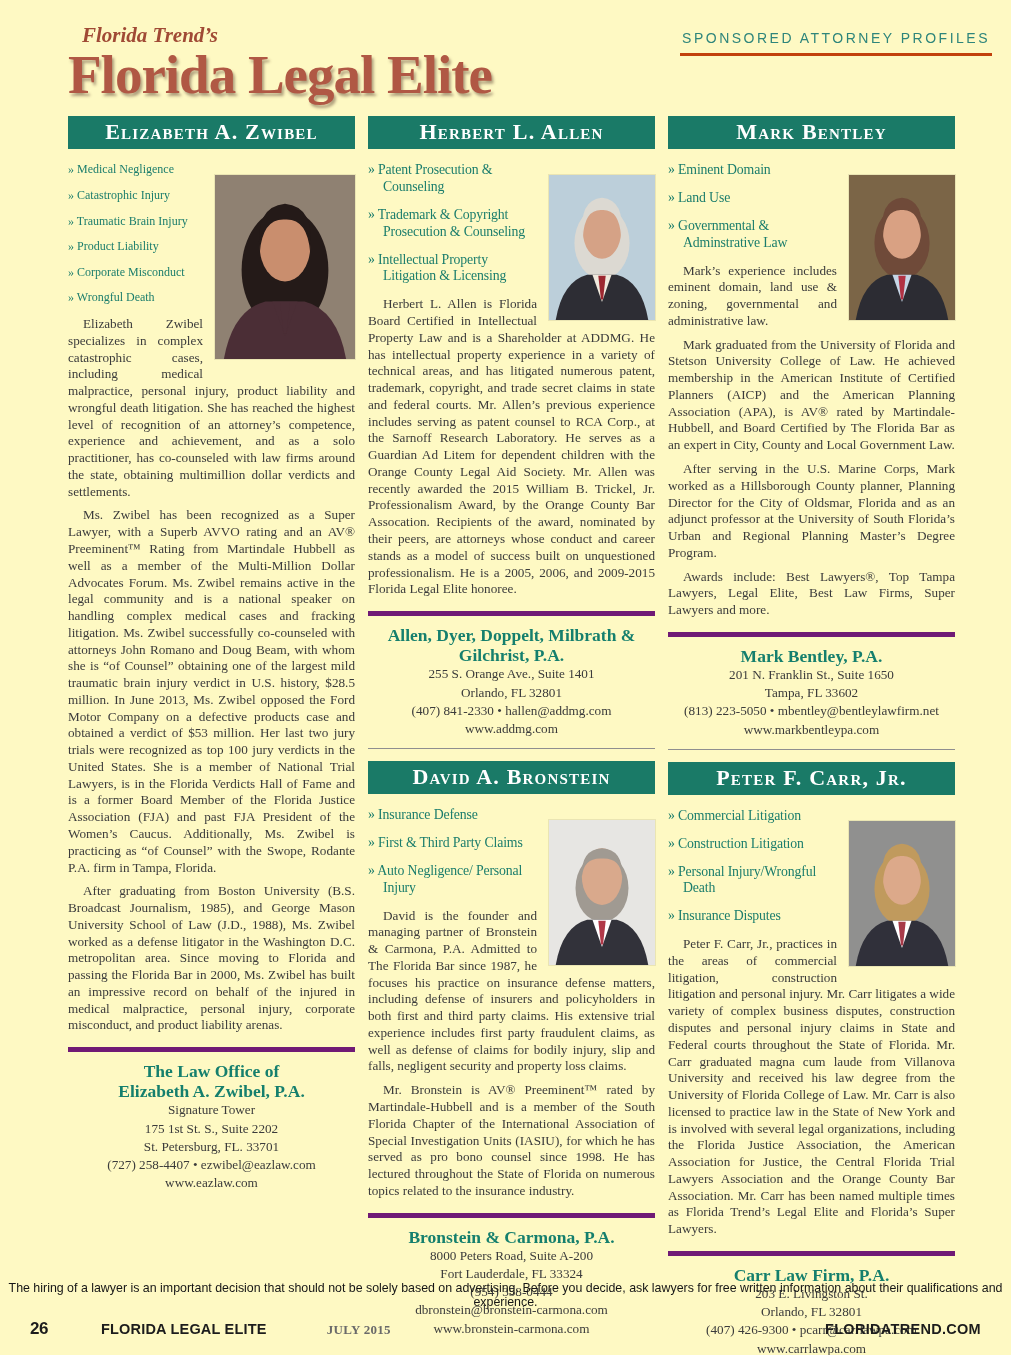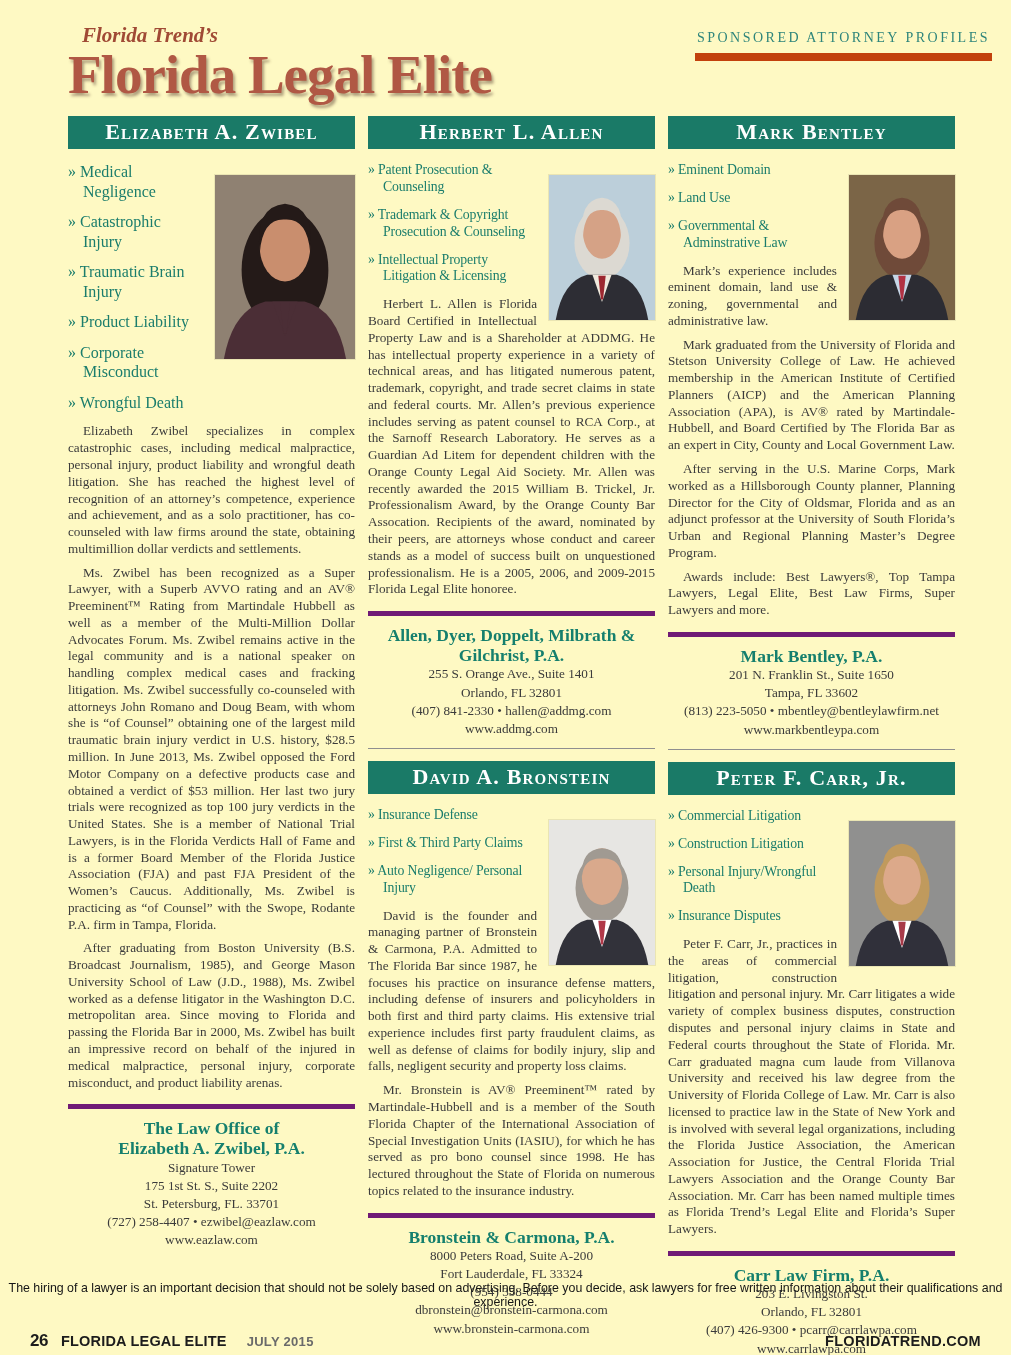--- a/index.html
+++ b/index.html
@@ -4,22 +4,22 @@
 <style>
   html,body{margin:0;padding:0;background:#fff;}
   .page{position:relative;width:1011px;height:1355px;background:#fef9c3;overflow:hidden;
         font-family:"Liberation Serif",serif;}
 
   
   .masthead{padding:24px 0 0 68px;}
   .kicker{font-style:italic;font-weight:bold;font-size:21px;color:#a04a35;margin-left:14px;line-height:1.1;}
   .big-title{font-weight:bold;font-size:55px;color:#b05844;line-height:1.02;letter-spacing:-1px;
              text-shadow:2px 3px 3px rgba(80,50,40,0.45);}
-  .sponsored{position:absolute;top:30px;right:19px;font-family:Liberation Serif, serif;
-             font-size:14px;letter-spacing:2.5px;color:#2e857b;border-bottom:8px solid #c2410c;
+  .sponsored{position:absolute;top:30px;right:19px;font-family:Liberation Sans, sans-serif;
+             font-size:14px;letter-spacing:2.5px;color:#2e857b;border-bottom:3px solid #c2410c;
              padding:0 2px 7px 2px;}
 
   
   .columns{display:flex;gap:13px;padding:13px 42px 0 68px;align-items:flex-start;}
   .col{flex:0 0 287px;width:287px;}
 
   
   .profile{width:100%;}
   .profile.tall{min-height:556px;}
   .banner{background:#1a7a67;color:#ffffff;text-align:center;margin:0 0 0 0;
@@ -27,21 +27,21 @@
           padding:4px 0 6px 0;line-height:1.05;}
   .profile-body{overflow:visible;}
   .profile-body::after{content:"";display:block;clear:both;}
 
   .photo{float:right;margin:13px 0 8px 12px;box-shadow:0 0 0 1px rgba(0,0,0,0.08);}
   .photo svg{display:block;}
   .photo-lg{width:140px;height:184px;}
   .photo-sm{width:106px;height:145px;}
 
   .bullets{list-style:none;margin:13px 0 2px 0;padding:0;color:#1b7d6c;
-           font-size:16px;line-height:1.22;}
+           font-size:12px;line-height:1.22;}
   .col-b .bullets{font-size:13.8px;letter-spacing:-0.15px;}
   .bullet{margin:0 0 11px 0;padding-left:15px;text-indent:-15px;}
   .bullet::before{content:"» ";}
   .bullet:empty{display:none;}
 
   .bio p{margin:7px 0 0 0;text-indent:15px;text-align:justify;
          font-size:13.2px;line-height:1.27;color:#3b3b3b;}
   .bio p:first-child{margin-top:2px;}
   .bio p:empty{display:none;}
 
@@ -49,25 +49,25 @@
   .firm-name{color:#157f6d;font-weight:bold;font-size:17.5px;line-height:1.15;}
   .firm-name:empty{display:none;}
   .firm-line{font-size:13.2px;line-height:1.38;color:#3b3b3b;}
   .firm-line:empty{display:none;}
 
   .profile-sep{border:none;border-top:1px solid #8f8f8f;margin:10px 0 12px 0;}
 
   
   .disclaimer{position:absolute;left:0;right:0;bottom:46px;text-align:center;
               font-family:"Liberation Sans",sans-serif;font-size:12.4px;color:#151515;}
-  .bottom-bar{position:absolute;left:30px;right:30px;bottom:4px;display:flex;
-              align-items:baseline;font-family:"Liberation Sans",sans-serif;font-weight:bold;color:#1c1c1c;}
+  .bottom-bar{position:absolute;left:30px;right:30px;bottom:16px;display:flex;
+              align-items:baseline;font-family:"Liberation Sans",sans-serif;font-weight:bold;color:#1c1c1c;gap:40px;}
   .page-num{font-size:17px;margin-right:13px;letter-spacing:-0.5px;}
   .mag-name{font-size:14.5px;letter-spacing:0.2px;margin-right:20px;}
-  .issue{font-size:13px;color:#6a6a6a;letter-spacing:0.3px;}
+  .issue{font-size:13px;color:#6a6a6a;letter-spacing:0.3px;font-family:Liberation Serif, serif;}
   .website{margin-left:auto;font-size:14.5px;letter-spacing:0.3px;}
 </style>
 </head>
 <body>
 
 <div class="page">
 
   <div class="masthead">
     <div class="kicker">Florida Trend’s</div>
     <div class="big-title">Florida Legal Elite</div>

